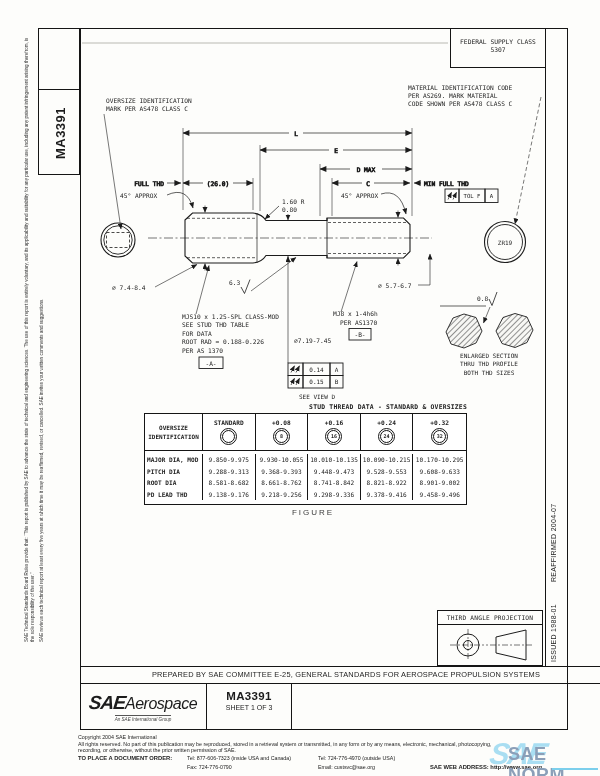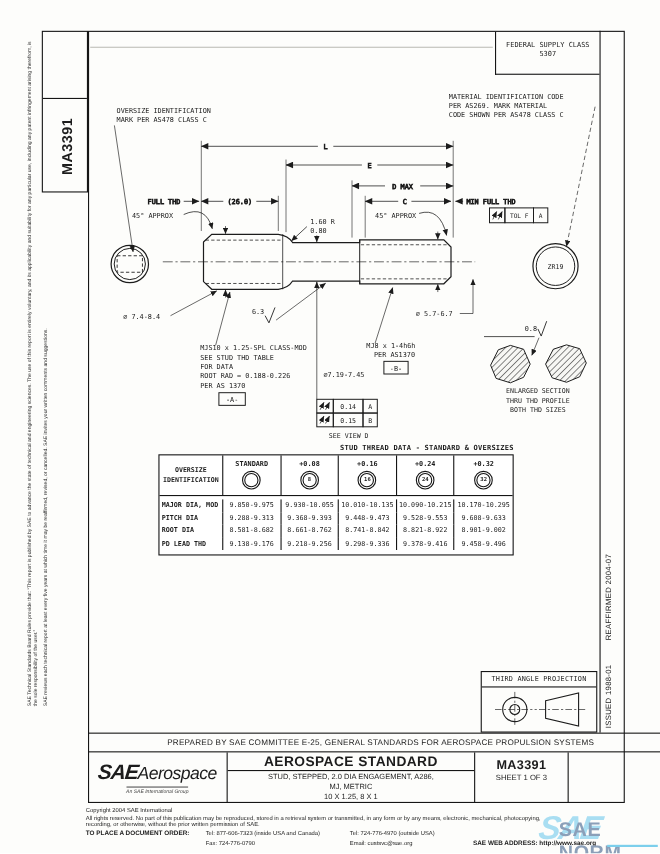--- a/index.html
+++ b/index.html
@@ -388,20 +388,21 @@
           <div class="tc val">9.138-9.176</div>
           <div class="tc val">9.218-9.256</div>
           <div class="tc val">9.298-9.336</div>
           <div class="tc val">9.378-9.416</div>
           <div class="tc val">9.458-9.496</div>
         </div>
       </div>
     </div>
   </div>
 
+  <div class="figure-label">FIGURE</div>
 
   <div class="tap">
     <div class="tap-title">THIRD ANGLE PROJECTION</div>
     <svg width="103" height="40" viewBox="0 0 103 40">
       <g stroke="#1c1c1c" fill="none">
         <line x1="12" y1="20" x2="50" y2="20" stroke-width=".6" stroke-dasharray="6 2 2 2"></line>
         <line x1="30" y1="4" x2="30" y2="36" stroke-width=".6" stroke-dasharray="6 2 2 2"></line>
         <circle cx="30" cy="20" r="11" stroke-width="1"></circle>
         <circle cx="30" cy="20" r="4.5" stroke-width="1"></circle>
         <path d="M58,12 L88,5 L88,35 L58,28 Z" stroke-width="1"></path>
@@ -413,28 +414,20 @@
   <div class="prepared">PREPARED BY SAE COMMITTEE E-25, GENERAL STANDARDS FOR AEROSPACE PROPULSION SYSTEMS</div>
 
   <div class="tblock">
     <div class="tb-cell tb-logo">
       <div class="logo-row">
         <span class="logo-sae">SAE</span>
         <span class="logo-aero">Aerospace</span>
       </div>
       <div class="logo-tag">An SAE International Group</div>
     </div>
-    <div class="tb-cell tb-center">
-      <div class="tb-std">AEROSPACE STANDARD</div>
-      <div class="tb-sub">
-        <div>STUD, STEPPED, 2.0 DIA ENGAGEMENT, A286,</div>
-        <div>MJ, METRIC</div>
-        <div>10 X 1.25, 8 X 1</div>
-      </div>
-    </div>
     <div class="tb-cell tb-num">
       <div class="num">MA3391</div>
       <div class="sheet">SHEET 1 OF 3</div>
     </div>
     <div class="tb-cell tb-empty"></div>
   </div>
 
   <div class="foot" style="left:78px; top:734px;">Copyright 2004 SAE International</div>
   <div class="foot" style="left:78px; top:741px;">All rights reserved. No part of this publication may be reproduced, stored in a retrieval system or transmitted, in any form or by any means, electronic, mechanical, photocopying,</div>
   <div class="foot" style="left:78px; top:747px;">recording, or otherwise, without the prior written permission of SAE.</div>

